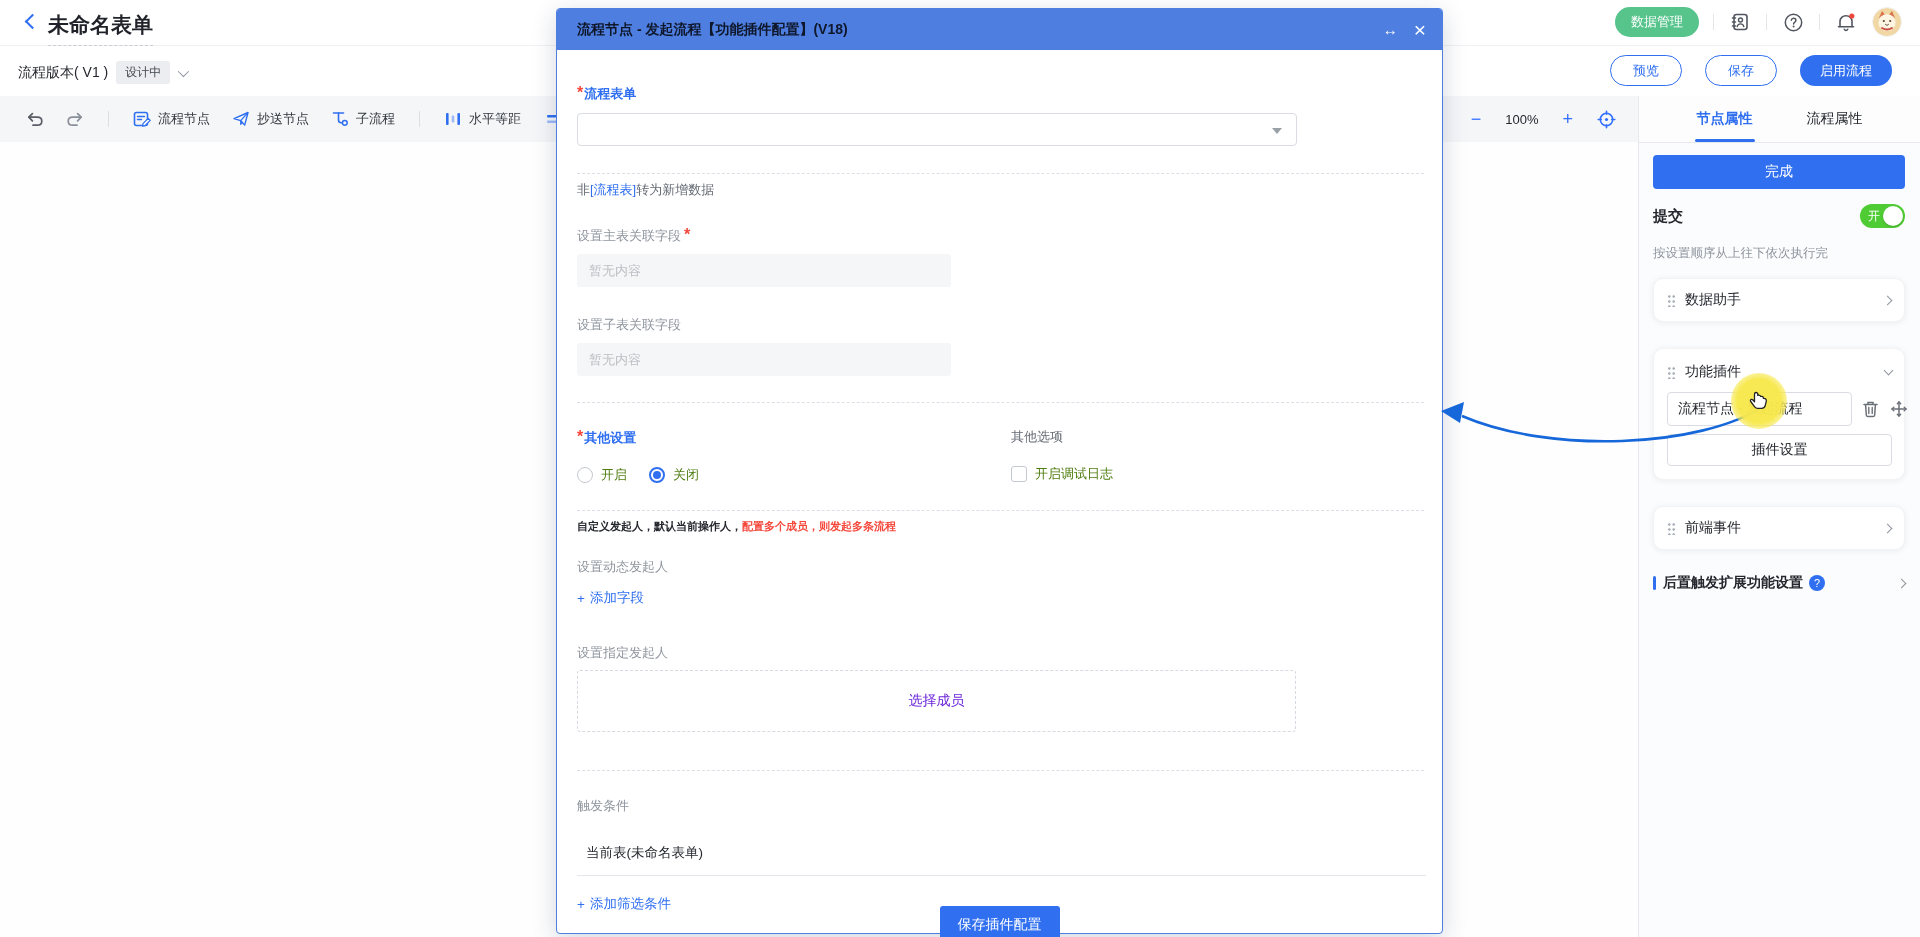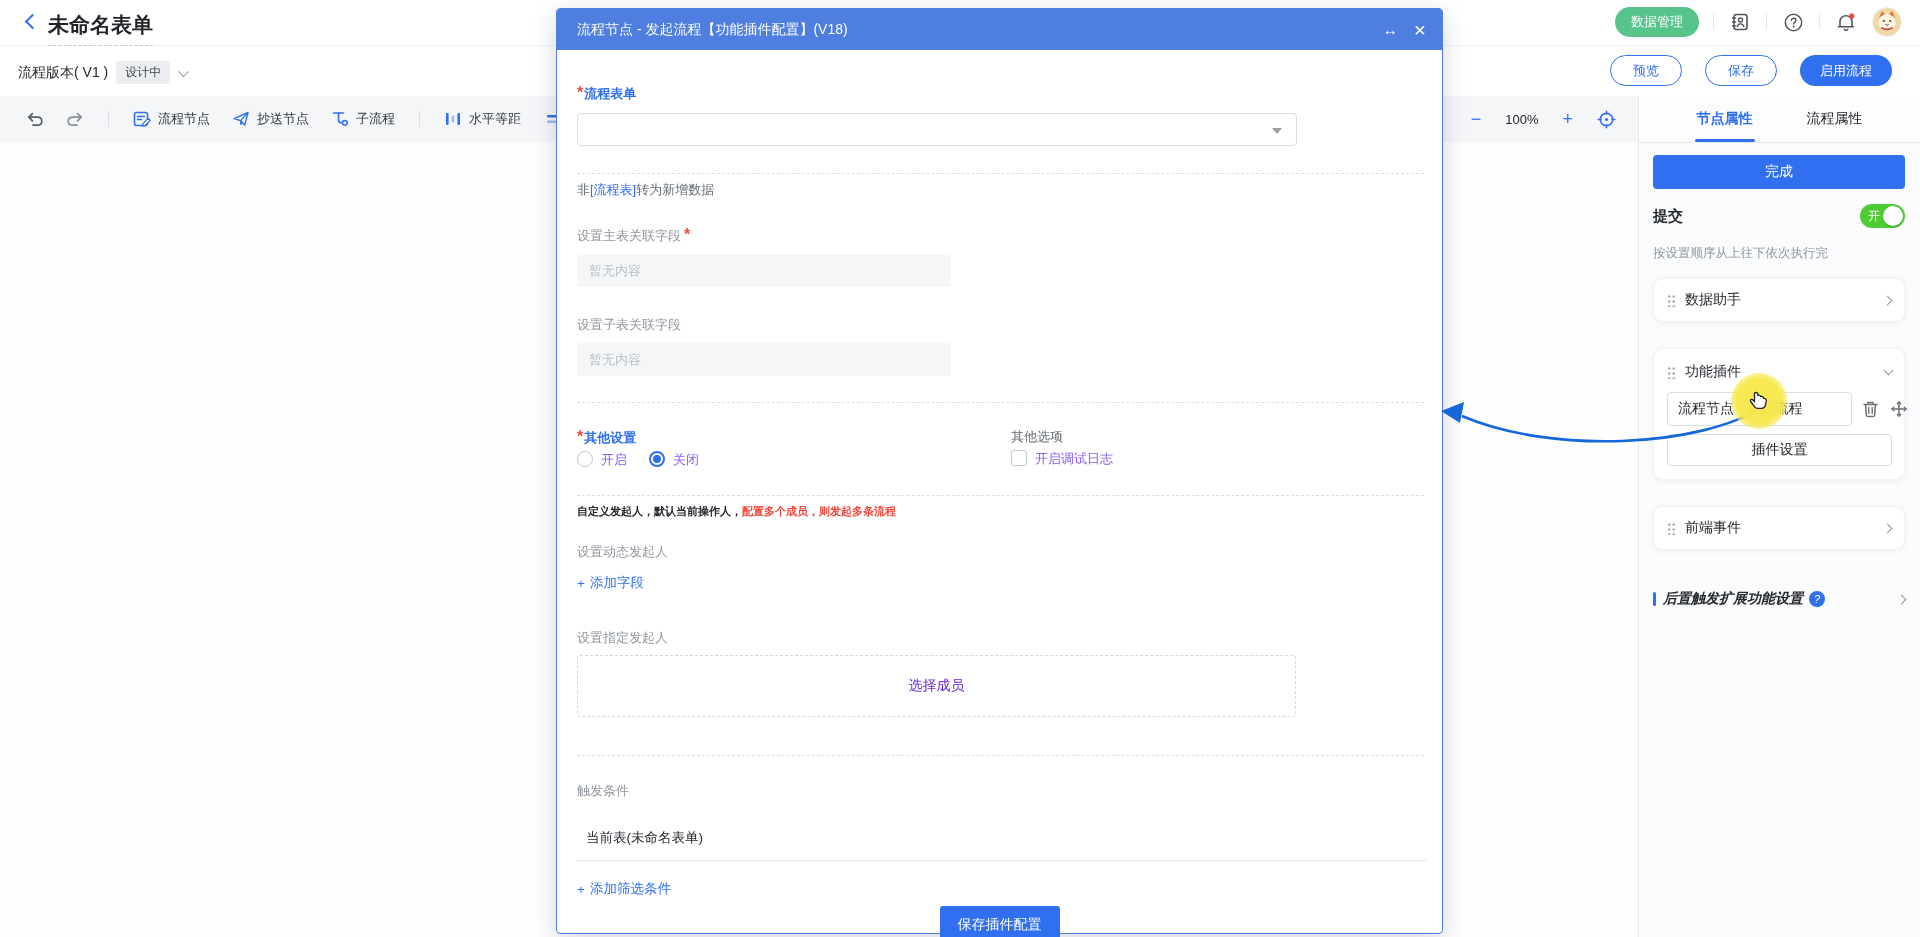--- a/index.html
+++ b/index.html
@@ -55,47 +55,47 @@
   .drag { width:9px; height:13px; background:radial-gradient(#a8aeb8 1.2px, transparent 1.3px) 0 0 / 4.5px 5px; margin-right:9px; flex:none; }
   .pcard-label { font-size:14px; color:#25272e; flex:1; }
   .chev-r { width:7px; height:7px; border-right:1.6px solid #8f959e; border-top:1.6px solid #8f959e; transform:rotate(45deg); flex:none; }
   .chev-dn { width:7px; height:7px; border-right:1.6px solid #8f959e; border-bottom:1.6px solid #8f959e; transform:rotate(45deg); flex:none; margin-top:-3px; }
   .pcard.plugin { margin-top:26px; padding:12px 12px 13px 13px; }
   .plugin-head { display:flex; align-items:center; height:22px; cursor:pointer; }
   .plugin-item-row { margin-top:9px; display:flex; align-items:center; gap:10px; }
   .plugin-input { flex:none; width:185px; height:34px; border:1px solid #d9dce2; border-radius:4px; background:#fff; display:flex; align-items:center; padding:0 10px; font-size:14px; color:#25272e; cursor:pointer; white-space:nowrap; overflow:hidden; }
   .mini-icon { width:18px; height:18px; cursor:pointer; flex:none; }
   .btn-plugin-set { margin-top:8px; width:100%; height:32px; background:#fff; border:1px solid #d9dce2; border-radius:4px; font-size:14px; color:#25272e; cursor:pointer; }
-  .post-row { margin-top:40px; display:flex; align-items:center; cursor:pointer;font-style:italic; }
+  .post-row { margin-top:24px; display:flex; align-items:center; cursor:pointer; }
   .post-bar { width:3px; height:14px; background:#2f6ff0; border-radius:2px; margin-right:7px; flex:none; }
   .post-label { font-size:14px; font-weight:bold; color:#25272e; }
   .q-circle { width:16px; height:16px; border-radius:50%; background:#2f6ff0; color:#fff; font-size:11px; display:flex; align-items:center; justify-content:center; margin-left:6px; flex:none; }
   .post-row .chev-r { margin-left:auto; }
 
   
   .modal { position:absolute; left:556px; top:8px; width:887px; height:926px; background:#fff; border:1px solid #4d7ee0; border-radius:4px; box-shadow:0 6px 24px rgba(20,40,90,.18); z-index:10; }
   .modal-head { height:41px; background:#4d7ee0; border-radius:3px 3px 0 0; display:flex; align-items:center; padding:0 16px 0 20px; }
-  .modal-title { color:#ffffff; font-size:14px; font-weight:normal; flex:1; }
+  .modal-title { color:#0f172a; font-size:14px; font-weight:bold; flex:1; }
   .mh-icon { color:#fff; cursor:pointer; margin-left:16px; font-size:15px; line-height:1; }
   .mh-close { font-size:21px; }
   .modal-body { position:absolute; left:0; top:41px; right:0; bottom:0; overflow:hidden; padding:34px 18px 0 20px; }
   .lbl-blue { font-size:13px; color:#2f6ff0; font-weight:bold; }
   .lbl-gray { font-size:13px; color:#8f959e; }
   .req { color:#f5483b; margin-right:1px; font-weight:bold; }
   .req-after { color:#f5483b; margin-left:3px; font-weight:bold; }
   .select { margin-top:10px; width:720px; height:33px; border:1px solid #d9dce1; border-radius:4px; background:#fff; position:relative; cursor:pointer; }
   .caret { position:absolute; right:14px; top:14px; width:0; height:0; border-left:5px solid transparent; border-right:5px solid transparent; border-top:6px solid #9aa0a8; }
   .hr-dash { border:none; border-top:1px dashed #dce0e6; }
   .note { font-size:13px; color:#646a73; }
   .link-blue { color:#2f6ff0; cursor:pointer; }
   .txt-red { color:#f5483b; }
   .input-dis { width:374px; height:33px; background:#f5f6f7; border-radius:3px; display:flex; align-items:center; padding:0 12px; font-size:13px; color:#bbbfc4; }
   .two-col { display:flex; }
   .col-l { width:434px; }
-  .opt-row { display:flex; gap:8px; margin-top:4px; font-size:13px; color:#8b5cf6; }
+  .opt-row { display:flex; align-items:center; gap:8px; margin-top:19px; font-size:13px; color:#4d7c0f; }
   .radio { width:16px; height:16px; border:1px solid #c4c9d0; border-radius:50%; background:#fff; display:inline-flex; align-items:center; justify-content:center; cursor:pointer; flex:none; }
   .radio.sel { border:2px solid #2f6ff0; }
   .radio.sel::after { content:""; width:8px; height:8px; border-radius:50%; background:#2f6ff0; }
   .cbx { width:16px; height:16px; border:1px solid #c4c9d0; border-radius:3px; background:#fff; cursor:pointer; flex:none; }
   .bold-note { font-size:11px; font-weight:bold; color:#25272e; }
   .add-link { display:flex; align-items:center; gap:5px; font-size:13.5px; color:#2f6ff0; cursor:pointer; width:fit-content; }
   .member-box { width:719px; height:62px; border:1px dashed #d5dae0; border-radius:3px; display:flex; align-items:center; justify-content:center; font-size:14px; color:#6d28d9; cursor:pointer; }
   .trigger-val { width:849px; font-size:13.5px; color:#25272e; padding:5px 0 13px 9px; border-bottom:1px solid #e5e6eb; }
   .btn-save-plugin { position:absolute; left:50%; transform:translateX(-50%); top:897px; height:38px; padding:0 18px; background:#2f6ff0; color:#fff; border:none; border-radius:3px; font-size:14px; cursor:pointer; z-index:12; }
 

